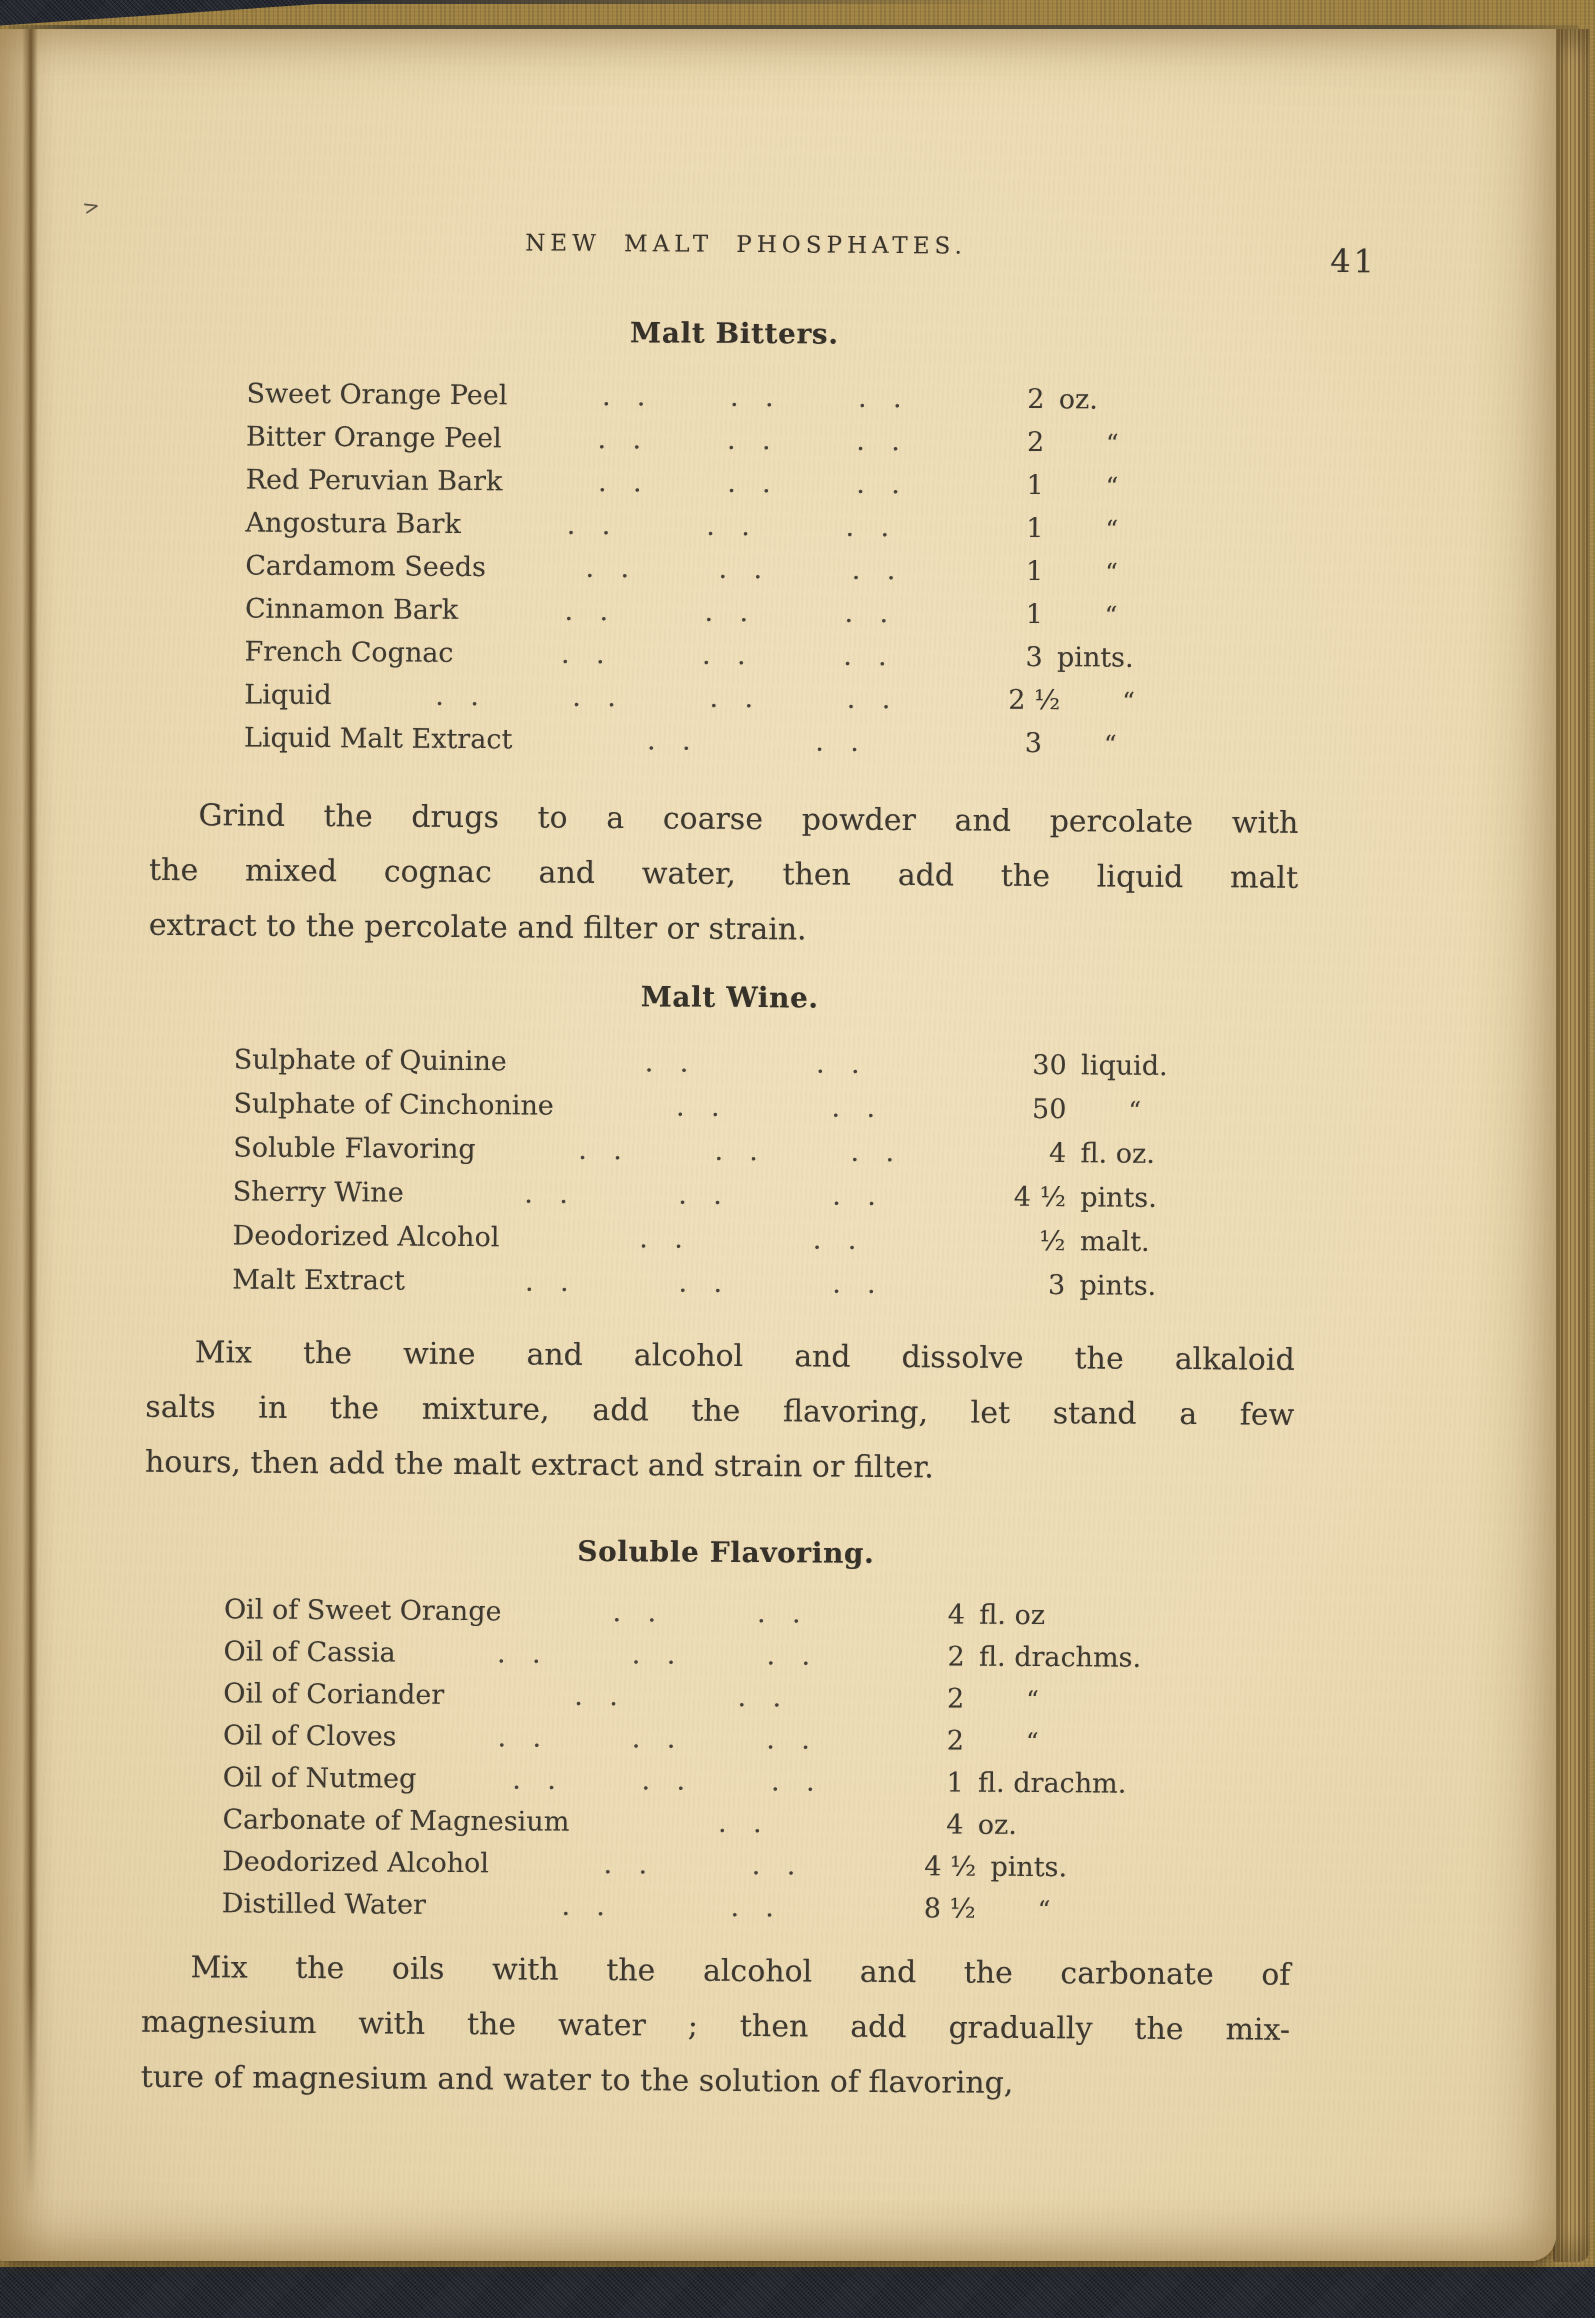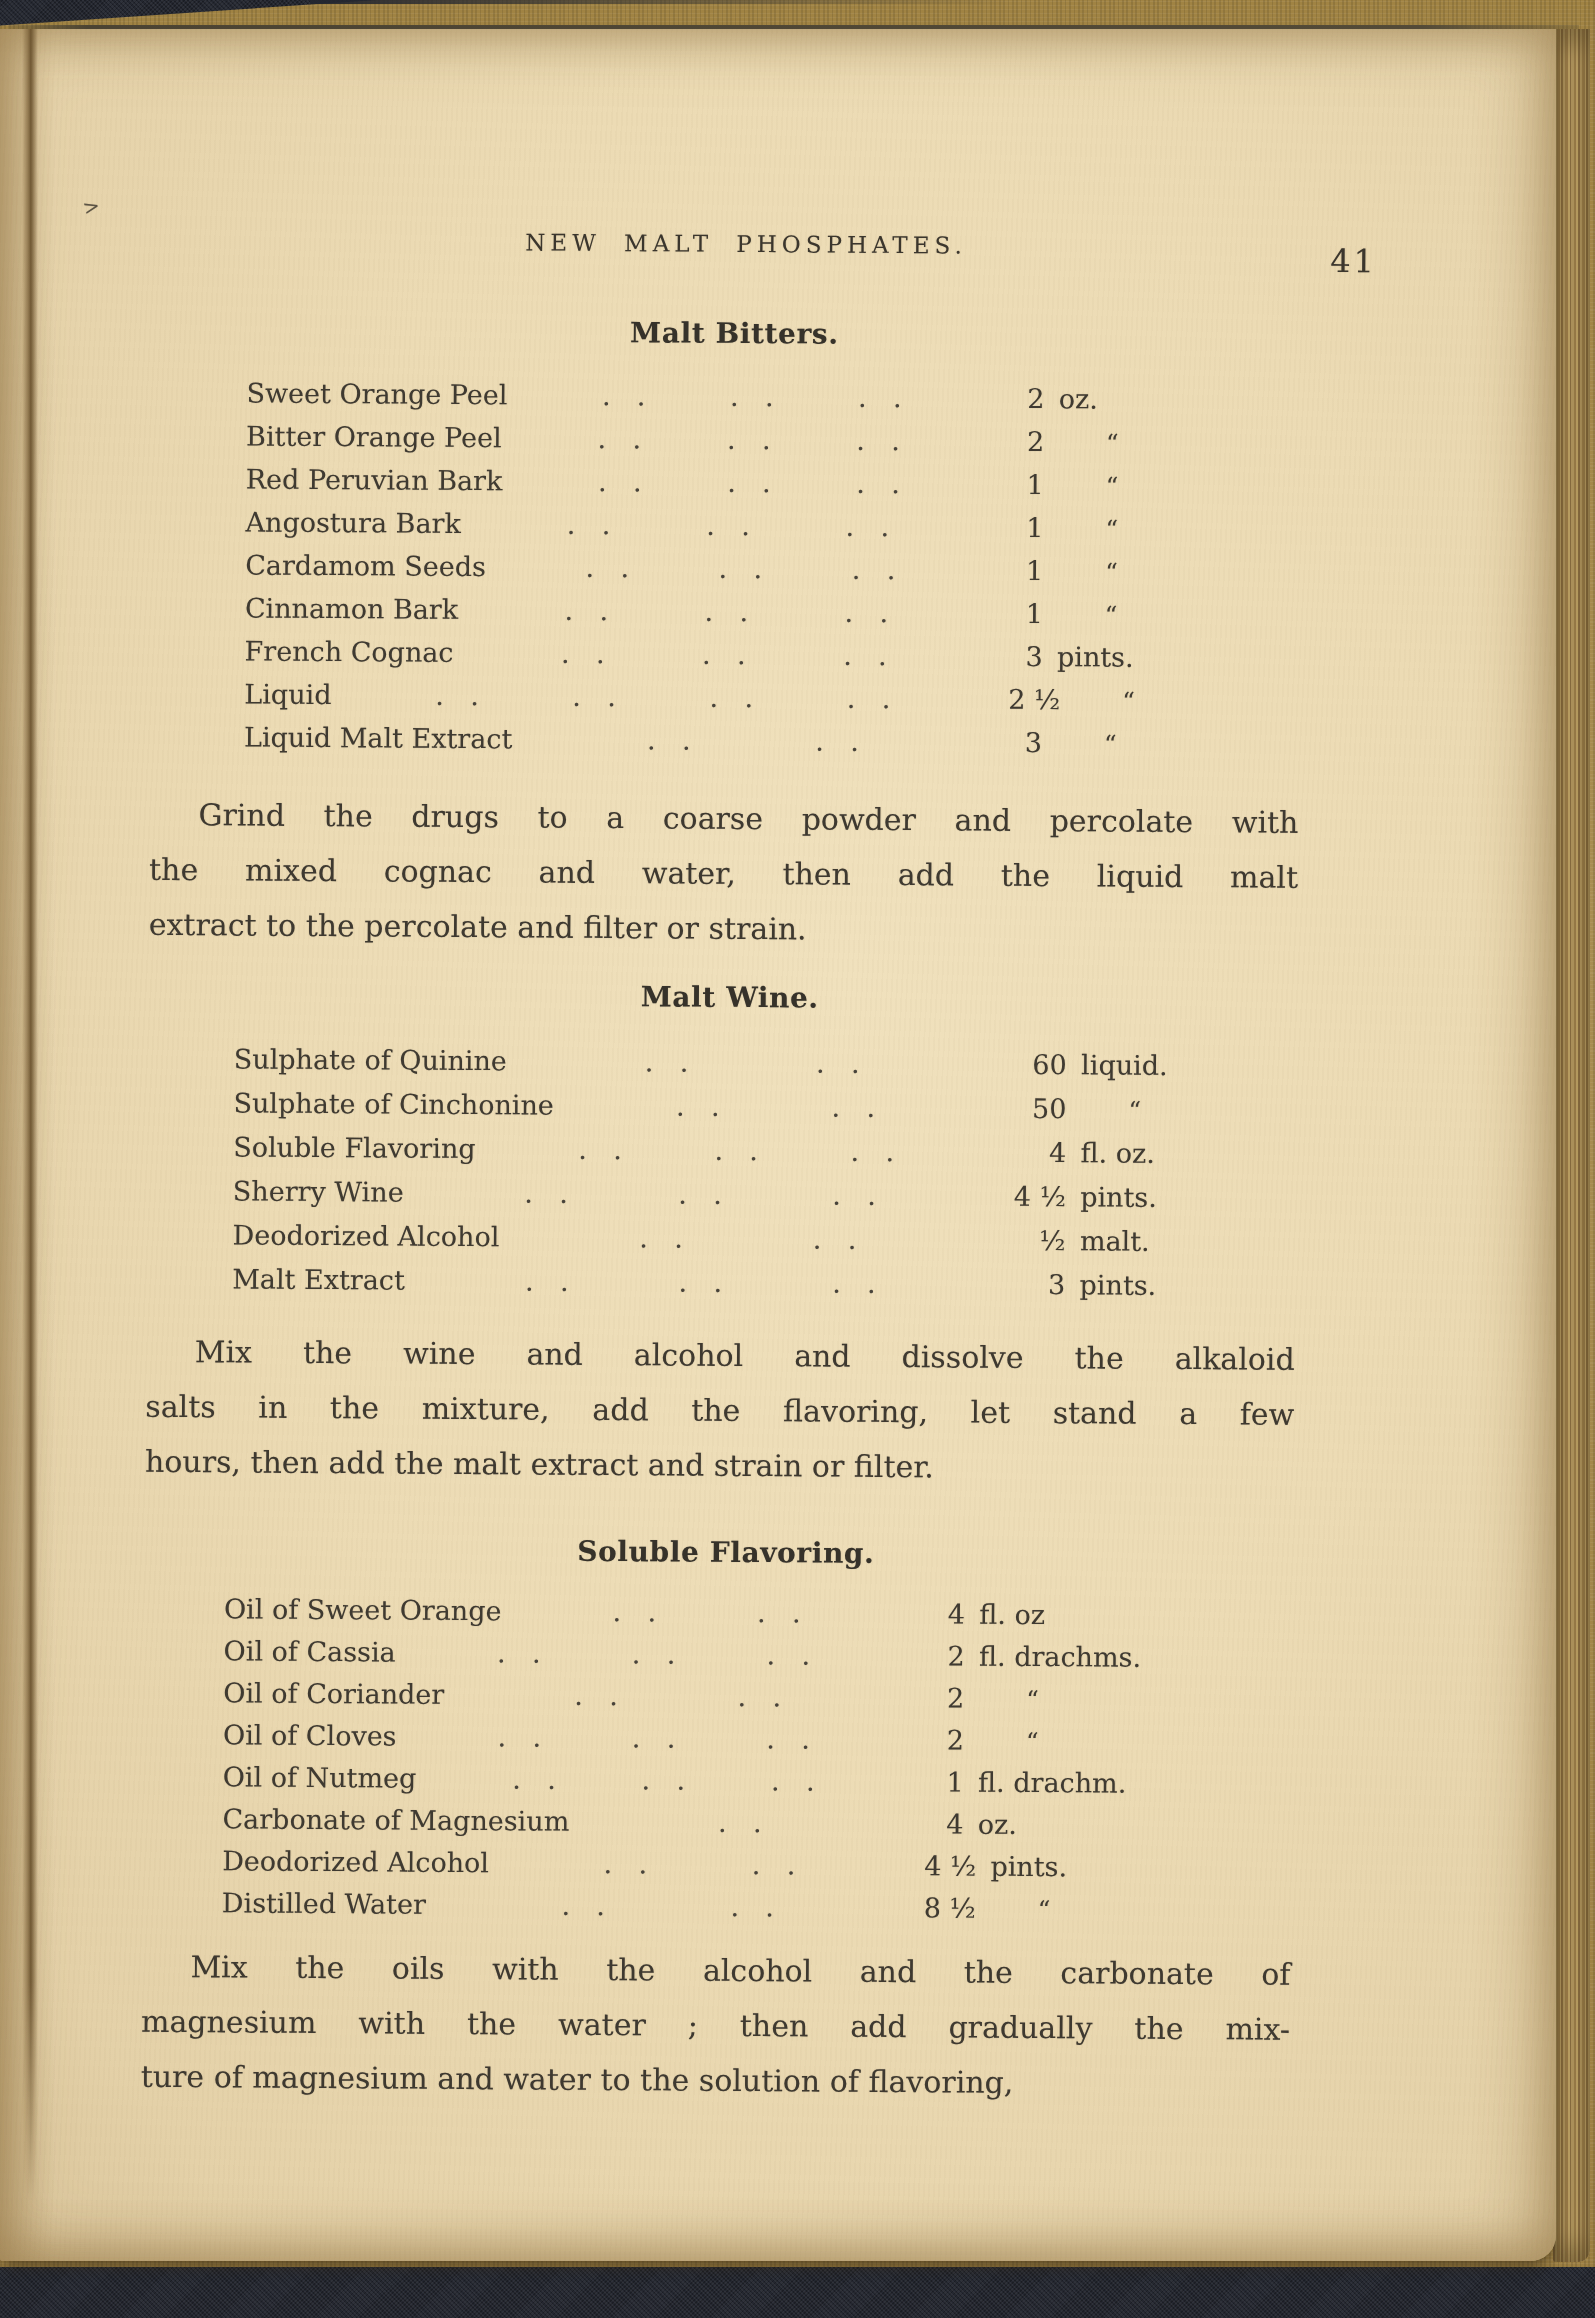--- a/index.html
+++ b/index.html
@@ -226,21 +226,21 @@
       <div class="sec-heading h2">Malt Wine.</div>
       <div class="ing-list l2">
 
           <div class="row">
             <span class="iname">Sulphate of Quinine</span>
             <span class="dots">
               <span class="dotg">. .</span>
               <span class="dotg">. .</span>
             </span>
             <span class="qty">
-              <span class="num">60</span>
+              <span class="num">30</span>
               <span class="unit">liquid.</span>
             </span>
           </div>
 
           <div class="row">
             <span class="iname">Sulphate of Cinchonine</span>
             <span class="dots">
               <span class="dotg">. .</span>
               <span class="dotg">. .</span>
             </span>

